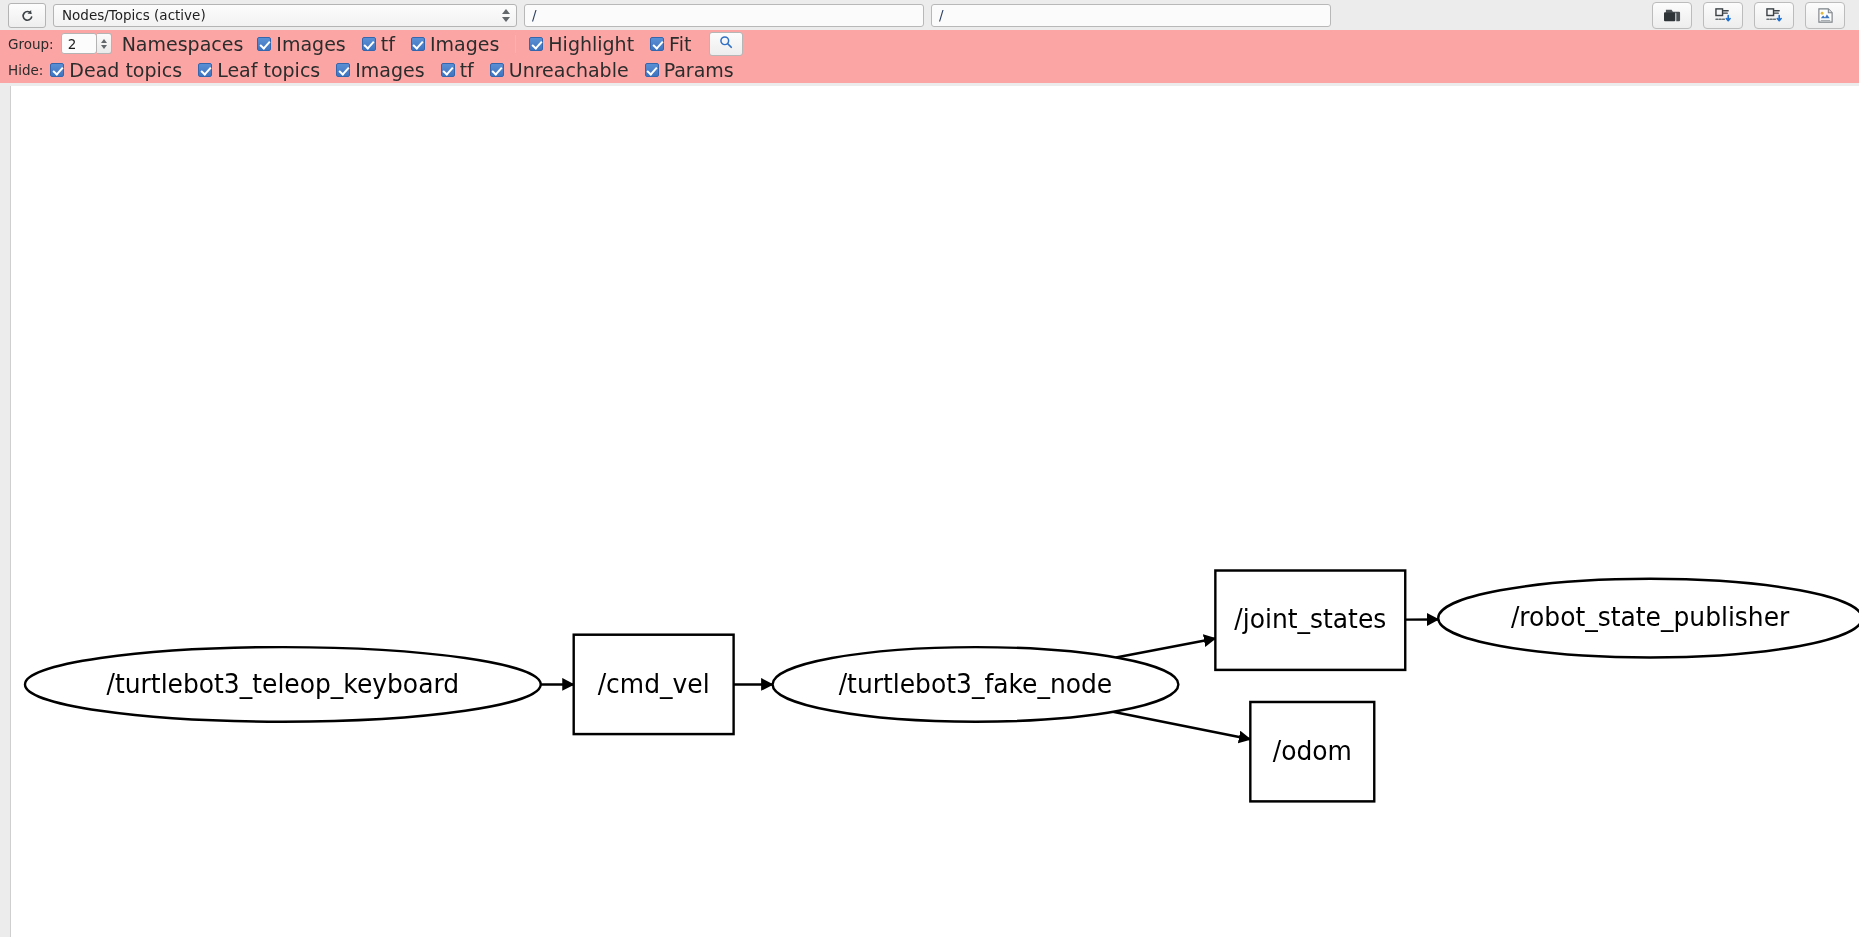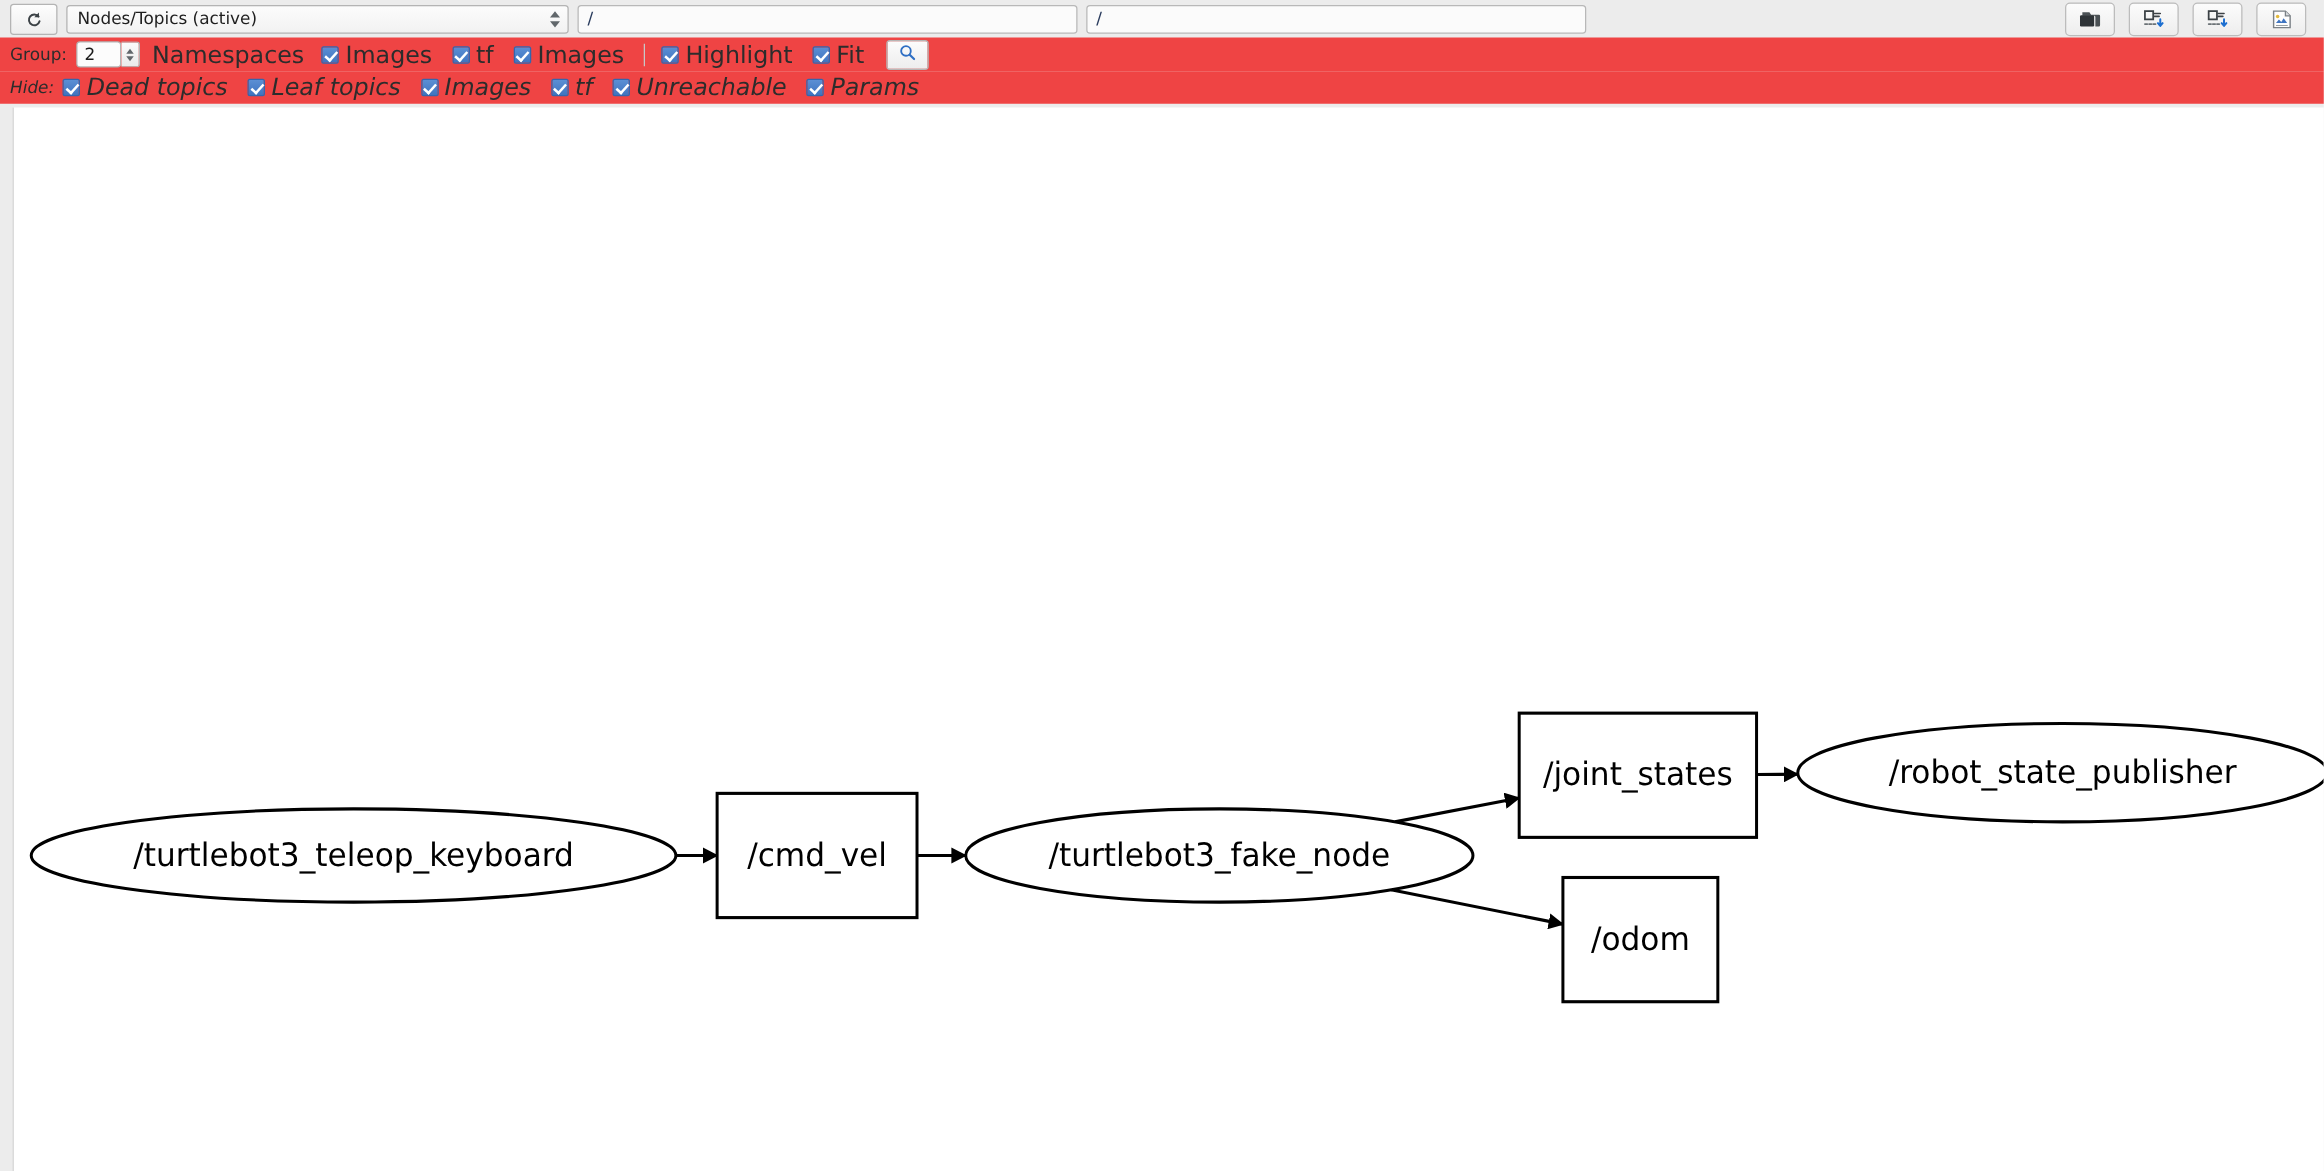--- a/index.html
+++ b/index.html
@@ -98,21 +98,21 @@
     background: linear-gradient(#fdfdfd, #eeeeee);
     border: 1px solid #b4b4b4;
     border-radius: 3px;
     display: flex; align-items: center; justify-content: center;
     cursor: pointer;
     flex: none;
   }
   .btn-refresh svg { display: block; }
 
   .combo {
-    width: 402px; height: 23px;
+    width: 464px; height: 23px;
     background: linear-gradient(#fcfcfc, #f2f2f2);
     border: 1px solid #b4b4b4;
     border-radius: 3px;
     display: flex; align-items: center;
     box-sizing: border-box;
     padding: 0 4px 0 8px;
     font-size: 13.5px;
     color: #1e1e1e;
     cursor: pointer;
     flex: none;
@@ -169,23 +169,23 @@
   .tool-btn svg { display: block; }
 
   
   .opt-row {
     height: 27px;
     display: flex; align-items: center;
     padding: 0 8px;
     flex: none;
     font-size: 13.5px;
     color: #2c2c2c;
-    background: #ef4444;
-  }
-  .opt-row.hide-row { height: 26px; font-style: italic; }
+    background: #fca5a5;
+  }
+  .opt-row.hide-row { height: 26px; }
   .row-label { margin-right: 7px; white-space: nowrap; }
 
   .spinbox {
     width: 36px; height: 21px;
     background: #fcfcfc;
     border: 1px solid #b4b4b4;
     border-radius: 3px;
     box-sizing: border-box;
     display: flex; align-items: center;
     font-size: 13.5px; color: #1c1c1c;

